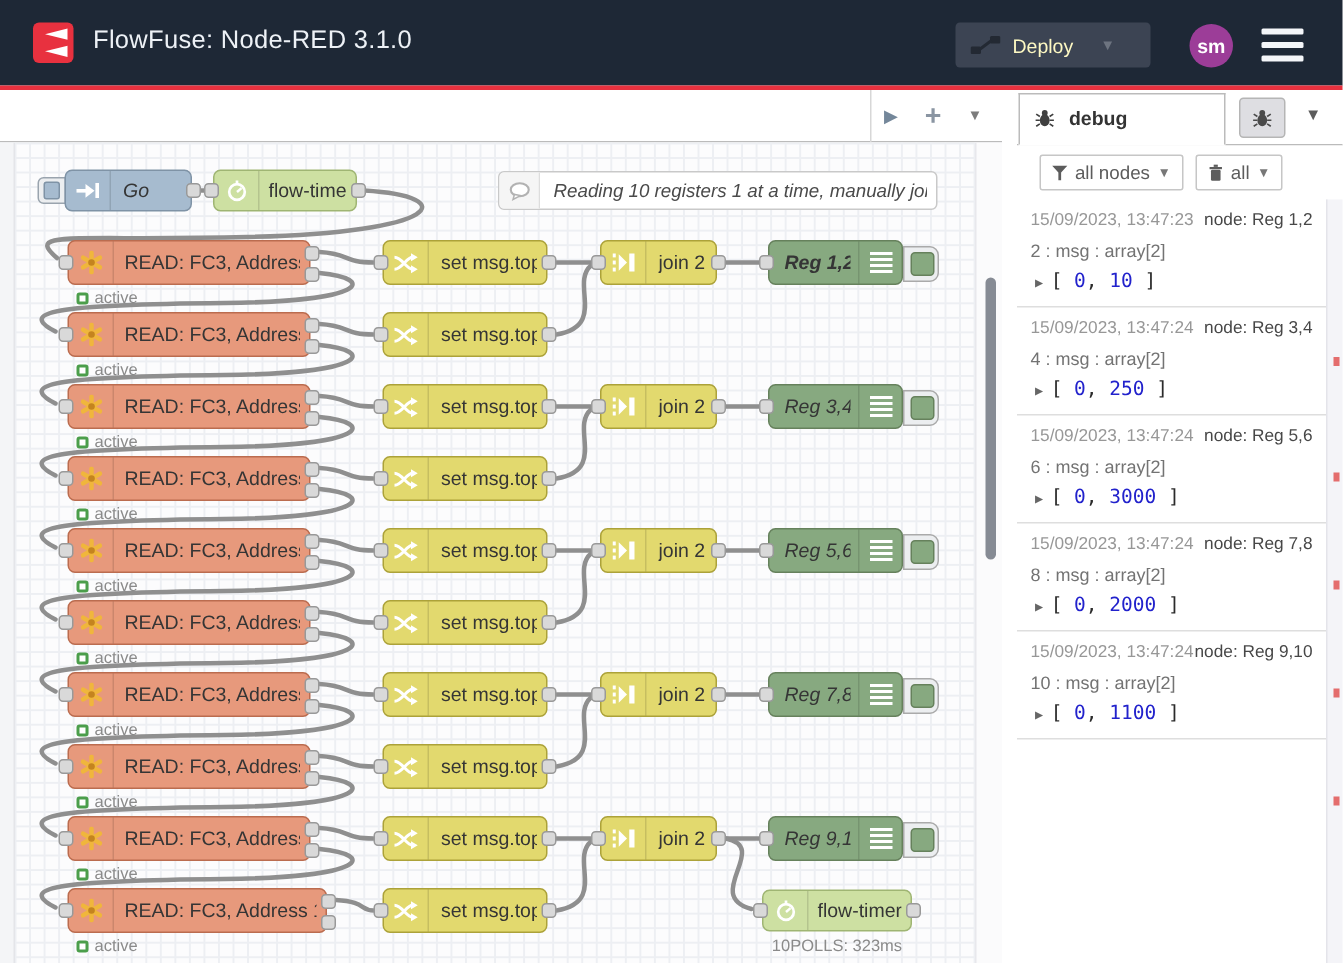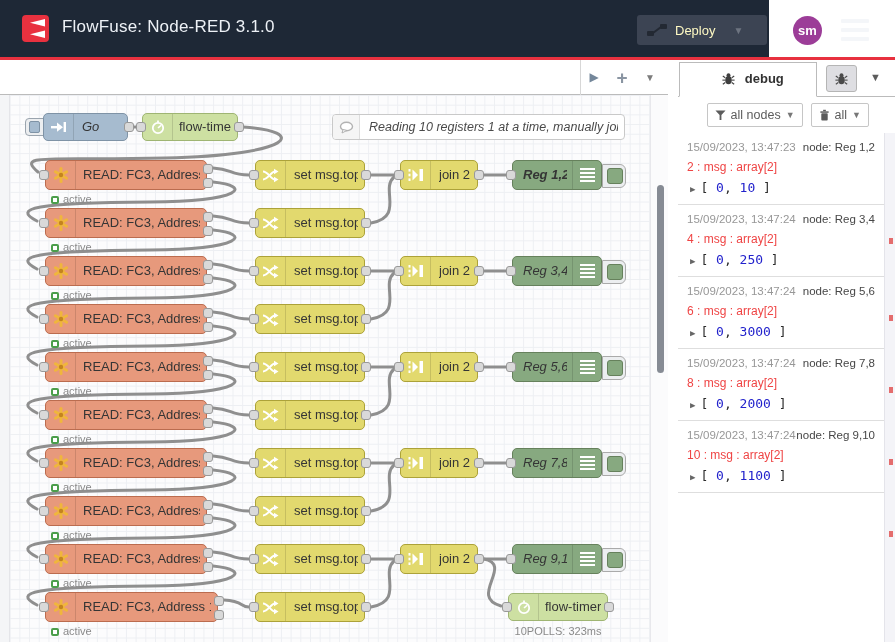--- a/index.html
+++ b/index.html
@@ -1,20 +1,20 @@
 <!DOCTYPE html>
 <html><head>
 <meta charset="utf-8">
 <style>
   * { margin:0; padding:0; box-sizing:border-box; }
   html,body { width:895px; height:642px; overflow:hidden; background:#fff;
               font-family:"Liberation Sans", sans-serif; }
 
   
-  #header { position:absolute; left:0; top:0; width:769px; height:57px; background:#1e2836; }
+  #header { position:absolute; left:0; top:0; width:895px; height:57px; background:#1e2836; }
   #logo { position:absolute; left:22px; top:15px; width:27px; height:27px; background:#e8313f; border-radius:4px; }
   #app-title { position:absolute; left:62px; top:17px; font-size:17px; color:#edf1f6; letter-spacing:.2px; }
   #deploy-btn { position:absolute; left:637px; top:15px; width:130px; height:30px; background:#3c4453; border-radius:3px;
                 display:flex; align-items:center; padding:0 10px; gap:8px; cursor:default; }
   #deploy-btn .lbl { color:#fef9c3; font-size:13px; }
   #deploy-btn .caret { color:#6d7480; font-size:10px; margin-left:10px; }
   #avatar { position:absolute; left:793px; top:16px; width:29px; height:29px; border-radius:50%; background:#9c3d98;
             color:#fff; font-size:13px; font-weight:bold; text-align:center; line-height:29px; }
   #hamburger { position:absolute; left:841px; top:19px; width:28px; height:22px; display:flex; flex-direction:column; justify-content:space-between; cursor:pointer; }
   #hamburger i { display:block; height:4px; background:#f4f6f9; border-radius:1px; }
@@ -89,39 +89,39 @@
   .reg-btn { position:absolute; right:-25px; top:3px; width:24px; height:24px; background:#eceef0; border:1px solid #aaa; border-radius:0 6px 6px 0; }
   .reg-btn i { position:absolute; left:4px; top:3px; width:16px; height:16px; background:#87a980; border:1px solid #66815c; border-radius:3px; }
   .list-icon { display:flex; flex-direction:column; gap:2px; }
   .list-icon i { width:15px; height:2px; background:#fff; }
 
   
   #canvas-scroll-track { position:absolute; left:650px; top:0; width:18px; height:547px; background:#fbfbfc; border-left:1px solid #e8e8ec; }
   #canvas-scroll-thumb { position:absolute; left:6px; top:90px; width:7px; height:188px; background:#868b94; border-radius:4px; }
 
   
-  #side-tabbar { position:absolute; left:0; top:0; width:217px; height:37px; background:#fff; border-bottom:1px solid #bbb;text-align:center; }
+  #side-tabbar { position:absolute; left:0; top:0; width:217px; height:37px; background:#fff; border-bottom:1px solid #bbb; }
   #debug-tab { position:absolute; left:1px; top:2px; width:138px; height:35px; background:#fff; border:1px solid #bbb;
                border-bottom:1px solid #fff; line-height:32px; padding-left:10px; font-size:13px; font-weight:bold; color:#333; }
   #debug-tab svg { vertical-align:-2px; margin-right:6px; }
   #side-bug-btn { position:absolute; left:148px; top:5px; width:31px; height:27px; background:#dedee2; border:1px solid #b5b5b5;
                   border-radius:3px; display:flex; align-items:center; justify-content:center; cursor:pointer; }
   #side-caret { position:absolute; left:192px; top:11px; color:#5c5c5c; font-size:11px; cursor:pointer; }
 
   #debug-toolbar { position:absolute; left:0; top:37px; width:217px; height:36px; background:#fff;
-                   display:flex; justify-content:flex-end; align-items:center; gap:8px; padding-right:26px; }
+                   display:flex; justify-content:flex-end; align-items:center; gap:8px; padding-right:40px; }
   .dbg-btn { height:24px; background:#fff; border:1px solid #c6c6c6; border-radius:2px; color:#5c5c5c; font-size:12.5px;
              display:flex; align-items:center; gap:5px; padding:0 7px; cursor:pointer; }
   .dbg-btn .caret { font-size:9px; color:#777; }
 
   #messages { position:absolute; left:0; top:73px; width:206px; height:509px; background:#fff; overflow:hidden; }
   .msg { height:72px; border-bottom:1px solid #dedede; padding:8px 9px 0 9px; }
   .msg-top { display:flex; justify-content:space-between; font-size:11.5px; white-space:nowrap; }
   .msg-ts { color:#979797; } .msg-node { color:#474747; }
-  .msg-meta { margin-top:7px; font-size:12px; color:#ef4444; }
+  .msg-meta { margin-top:7px; font-size:12px; color:#737373; }
   .msg-val { margin-top:6px; font-family:"DejaVu Sans Mono", monospace; font-size:13px; color:#2b2b2b; }
   .msg-val .caret { font-size:9px; color:#666; margin:0 5px 0 3px; cursor:pointer; }
   .msg-val .num { color:#2222cc; }
 
   #side-scroll { position:absolute; left:206px; top:73px; width:11px; height:509px; background:#f4f4f8; border-left:1px solid #e4e4ea; }
   #side-scroll i { position:absolute; right:2px; width:4px; height:6px; background:#e05555; opacity:.85; }
 </style>
 </head>
 <body>
 

